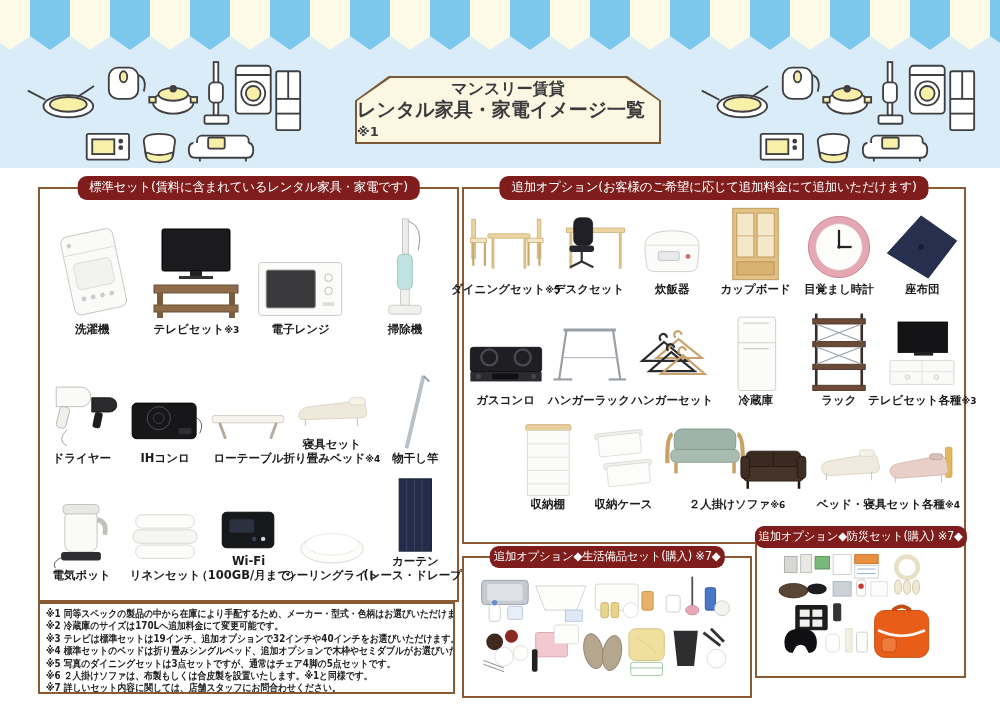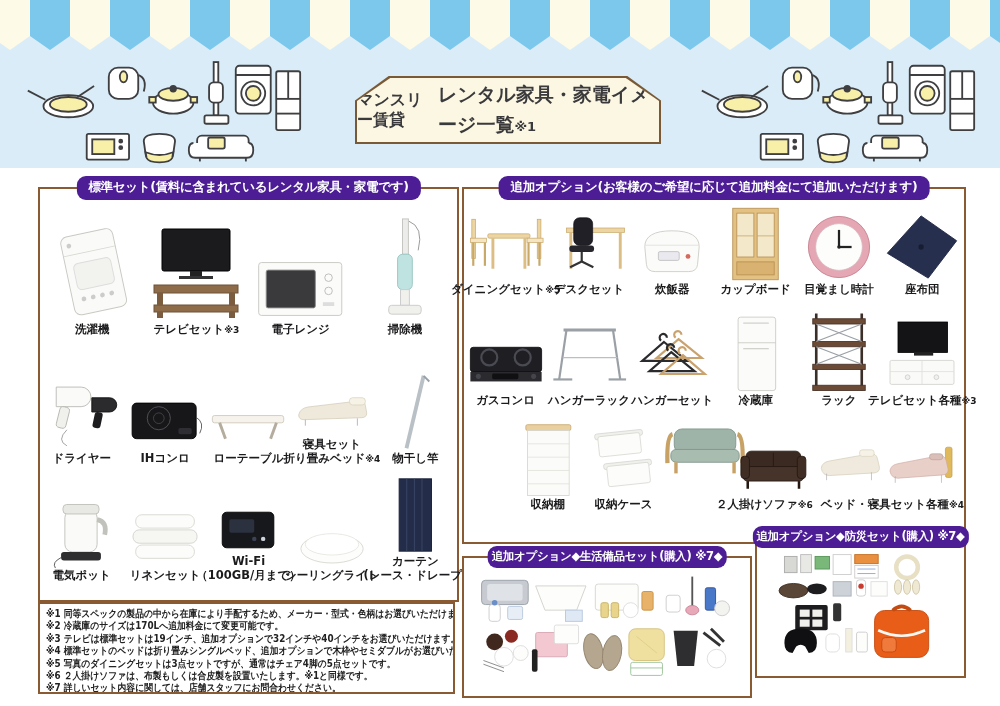--- a/index.html
+++ b/index.html
@@ -8,38 +8,38 @@
   .abs{position:absolute;}
   
   .band{position:absolute;left:0;top:0;width:1000px;height:168px;background:#D9ECF8;}
   .awn{position:absolute;left:0;top:0;}
   .deco{position:absolute;top:50px;width:276px;height:118px;}
   #decoL{left:26px;} #decoR{left:700px;}
   
   .plaque{position:absolute;left:355px;top:76px;width:306px;height:68px;
     clip-path:polygon(0 36%,11% 0,89% 0,100% 36%,100% 100%,0 100%);background:#7a5a36;display:flex;}
   .plaque-in{flex:1;margin:2px;clip-path:polygon(0 36%,11% 0,89% 0,100% 36%,100% 100%,0 100%);
-    background:#FBF7E3;display:flex;flex-direction:row;align-items:center;justify-content:center;}
+    background:#FBF7E3;display:flex;flex-direction:column;align-items:center;justify-content:center;}
   .t1{font-size:16px;font-weight:bold;color:#3a3a3c;line-height:20px;}
-  .t2{font-size:19px;font-weight:bold;color:#3a3a3c;line-height:30px;}
+  .t2{font-size:19px;font-weight:bold;color:#3a3a3c;line-height:20px;}
   .t2 .sup{font-size:13px;}
   
   .panel{position:absolute;border:2px solid #8A5A32;background:#fff;}
-  .phead{position:absolute;top:-13px;left:50%;transform:translateX(-50%);background:#4c1d95;color:#fff;
-    font-size:12.5px;font-weight:bold;padding:3px 12px 4px;white-space:nowrap;letter-spacing:-.3px;border-radius:9px;}
+  .phead{position:absolute;top:-13px;left:50%;transform:translateX(-50%);background:#7f1d1d;color:#fff;
+    font-size:12.5px;font-weight:normal;padding:3px 12px 4px;white-space:nowrap;letter-spacing:-.3px;border-radius:9px;}
   .phead.small{font-size:11.5px;top:-12px;padding:3px 4px 4px;}
   #std{left:38px;top:187px;width:417px;height:411px;}
   #opt{left:462px;top:187px;width:500px;height:353px;}
   #fnbox{left:38px;top:602px;width:417px;height:92px;border:2px solid #8A5A32;background:#fff;
     padding:4px 6px;box-sizing:border-box;overflow:hidden;}
   #life{left:462px;top:556px;width:286px;height:138px;}
   #bosai{left:755px;top:536px;width:207px;height:138px;}
   .row{display:flex;align-items:flex-end;}
   .cell{flex:1;min-width:0;display:flex;flex-direction:column;align-items:center;}
-  .cell.w2{flex:2;align-items:flex-end;}
+  .cell.w2{flex:2;}
   .ph{width:100%;display:flex;align-items:flex-end;justify-content:center;}
   .ph svg{max-width:96%;max-height:100%;}
   .lbl{font-size:11.5px;font-weight:bold;color:#1b1b1d;line-height:13.5px;white-space:nowrap;text-align:center;}
   .sup{font-size:9px;}
   #std .row1{margin-top:16px;} #std .row1 .ph{height:118px;}
   #std .row2{margin-top:16px;} #std .row2 .ph{height:84px;}
   #std .row3{margin-top:8px;}  #std .row3 .ph{height:80px;}
   #opt .row1{margin-top:16px;} #opt .row1 .ph{height:78px;}
   #opt .row2{margin-top:12px;} #opt .row2 .ph{height:84px;}
   #opt .row3{margin-top:10px;padding-left:46px;} #opt .row3 .ph{height:80px;}

